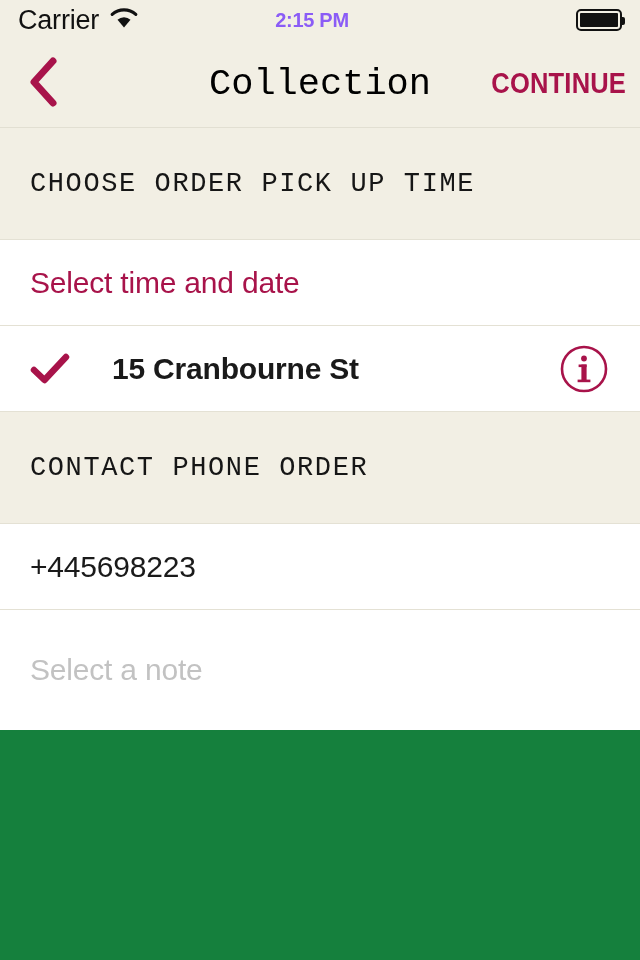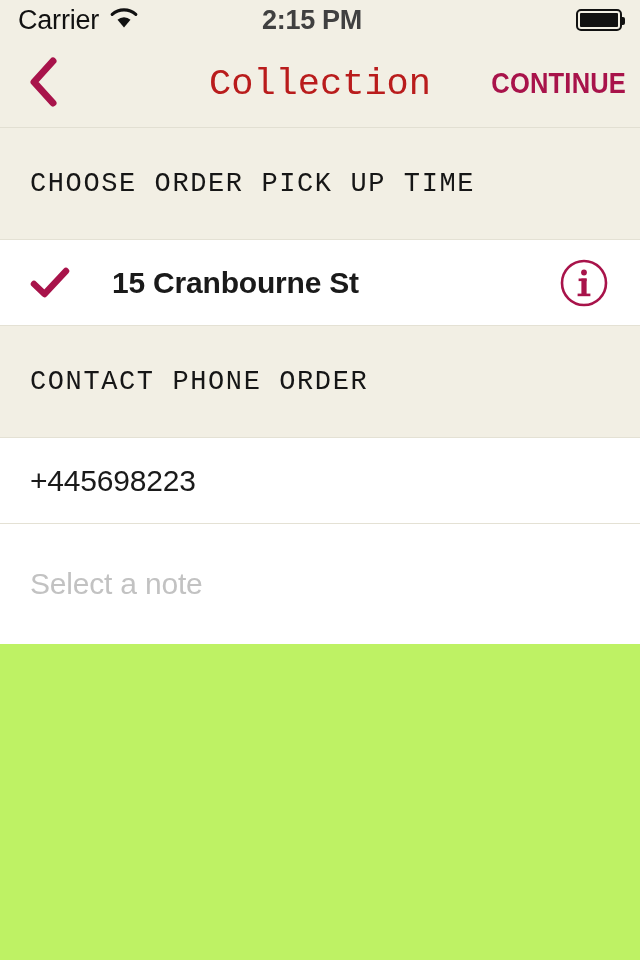--- a/index.html
+++ b/index.html
@@ -41,23 +41,23 @@
   .carrier {
     font-size: 27px;
     color: #111111;
     letter-spacing: -0.2px;
   }
   .wifi-icon { display: block; }
   .status-time {
     position: absolute;
     left: 0; right: 16px;
     text-align: center;
-    font-size: 27px;
+    font-size: 20px;
     font-weight: bold;
-    color: #404040;
+    color: #8b5cf6;
     letter-spacing: -0.3px;
   }
   .status-right {
     margin-left: auto;
     display: flex;
     align-items: center;
     z-index: 2;
   }
   .battery {
     position: relative;
@@ -104,21 +104,21 @@
     background: none;
     border: none;
     padding: 0;
   }
   .nav-title {
     position: absolute;
     left: 0; right: 0;
     text-align: center;
     font-family: "Liberation Mono", monospace;
     font-size: 37px;
-    color: #b91c1c;
+    color: #000000;
     letter-spacing: 0px;
     pointer-events: none;
   }
   .continue-btn {
     margin-left: auto;
     margin-right: 14px;
     font-size: 29px;
     font-weight: bold;
     color: #A8134A;
     letter-spacing: 0.2px;
@@ -130,21 +130,21 @@
     padding: 0;
     font-family: "Liberation Sans", sans-serif;
     z-index: 2;
   }
 
   
   .content {
     flex: 1;
     display: flex;
     flex-direction: column;
-    background: #bef264;
+    background: #15803d;
   }
   .section-header {
     background: #F2EFE4;
     border-bottom: 1px solid #E4E1D4;
     box-sizing: border-box;
     display: flex;
     align-items: center;
     padding-left: 30px;
     flex: none;
   }
@@ -237,20 +237,23 @@
       </span>
     </button>
     <div class="nav-title">Collection</div>
     <button class="continue-btn">CONTINUE</button>
   </div>
 
   <div class="content">
 
     <div class="section-header h-hdr">
       <span class="section-header-text">CHOOSE ORDER PICK UP TIME</span>
+    </div>
+    <div class="row h-row">
+      <span class="value-accent">Select time and date</span>
     </div>
 
     <div class="row h-row">
       <span class="check-icon">
         <svg width="40" height="34" viewBox="0 0 40 34">
           <path d="M4 18 L14.5 28 L36 5" stroke="#A8134A" stroke-width="6.5" fill="none" stroke-linecap="round" stroke-linejoin="round"></path>
         </svg>
       </span>
       <span class="value-dark location-label">15 Cranbourne St</span>
       <span class="info-icon">

